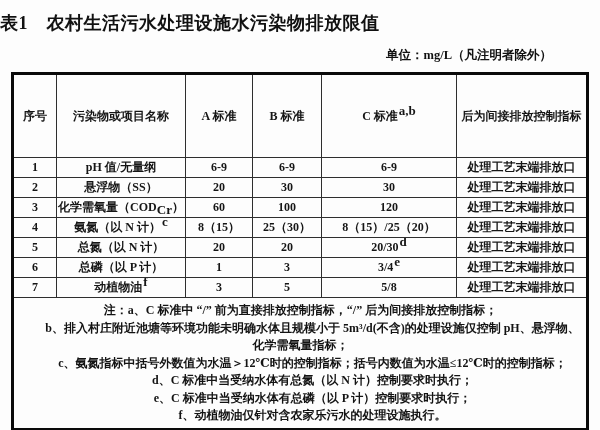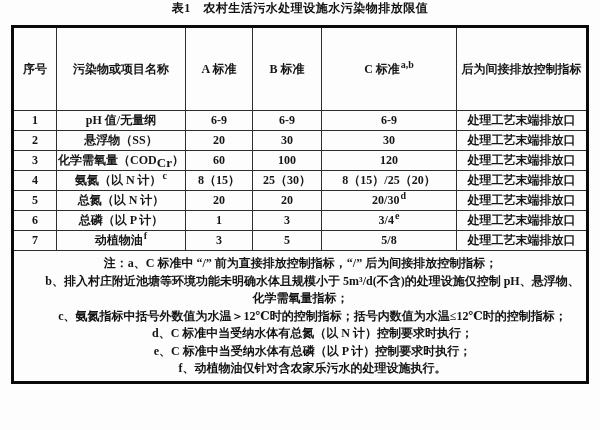--- a/index.html
+++ b/index.html
@@ -5,22 +5,23 @@
   html, body { margin: 0; padding: 0; }
   body {
     width: 600px; height: 430px;
     background: #fdfdfd;
     font-family: "Liberation Serif", "DejaVu Serif", serif;
     color: #161616;
     overflow: hidden;
   }
   .page { position: relative; width: 600px; height: 430px; }
   .doc-title {
-    text-align: center;
-    font-size: 12px;
+    padding-top: 11px;
+    text-align: left;
+    font-size: 18px;
     font-weight: bold;
     letter-spacing: 0.5px;
     color: #111;
   }
   .unit-note {
     margin-top: 12px;
     padding-right: 48px;
     text-align: right;
     font-size: 12.5px;
     font-weight: bold;
@@ -38,41 +39,42 @@
     text-align: center;
     vertical-align: middle;
     font-size: 12px;
     font-weight: bold;
     padding: 0;
     overflow: hidden;
     white-space: nowrap;
   }
   tr.header-row { height: 84px; }
   tbody.data-rows tr { height: 20px; }
-  sup { font-size: 10px; vertical-align: super; line-height: 0; margin-left: 1px; }
+  sup { font-size: 13px; vertical-align: super; line-height: 0; margin-left: 1px; }
   sub { font-size: 13px; vertical-align: sub; line-height: 0; }
   td.notes-cell {
     height: 126px;
     text-align: center;
     vertical-align: top;
     padding: 4px 5px 0 6px;
     white-space: normal;
   }
   .note-line {
     font-size: 12px;
     line-height: 17.5px;
     color: #131313;
   }
   .note-line.indent { text-indent: 24px; }
 </style>
 </head>
 <body>
 
 <div class="page">
   <div class="doc-title">表1　农村生活污水处理设施水污染物排放限值</div>
+  <div class="unit-note">单位：mg/L（凡注明者除外）</div>
 
   <table class="limits">
     <colgroup>
       <col style="width:44px">
         <col style="width:129px">
         <col style="width:67px">
       <col style="width:69px">
         <col style="width:135px">
         <col style="width:131px">
     </colgroup>

